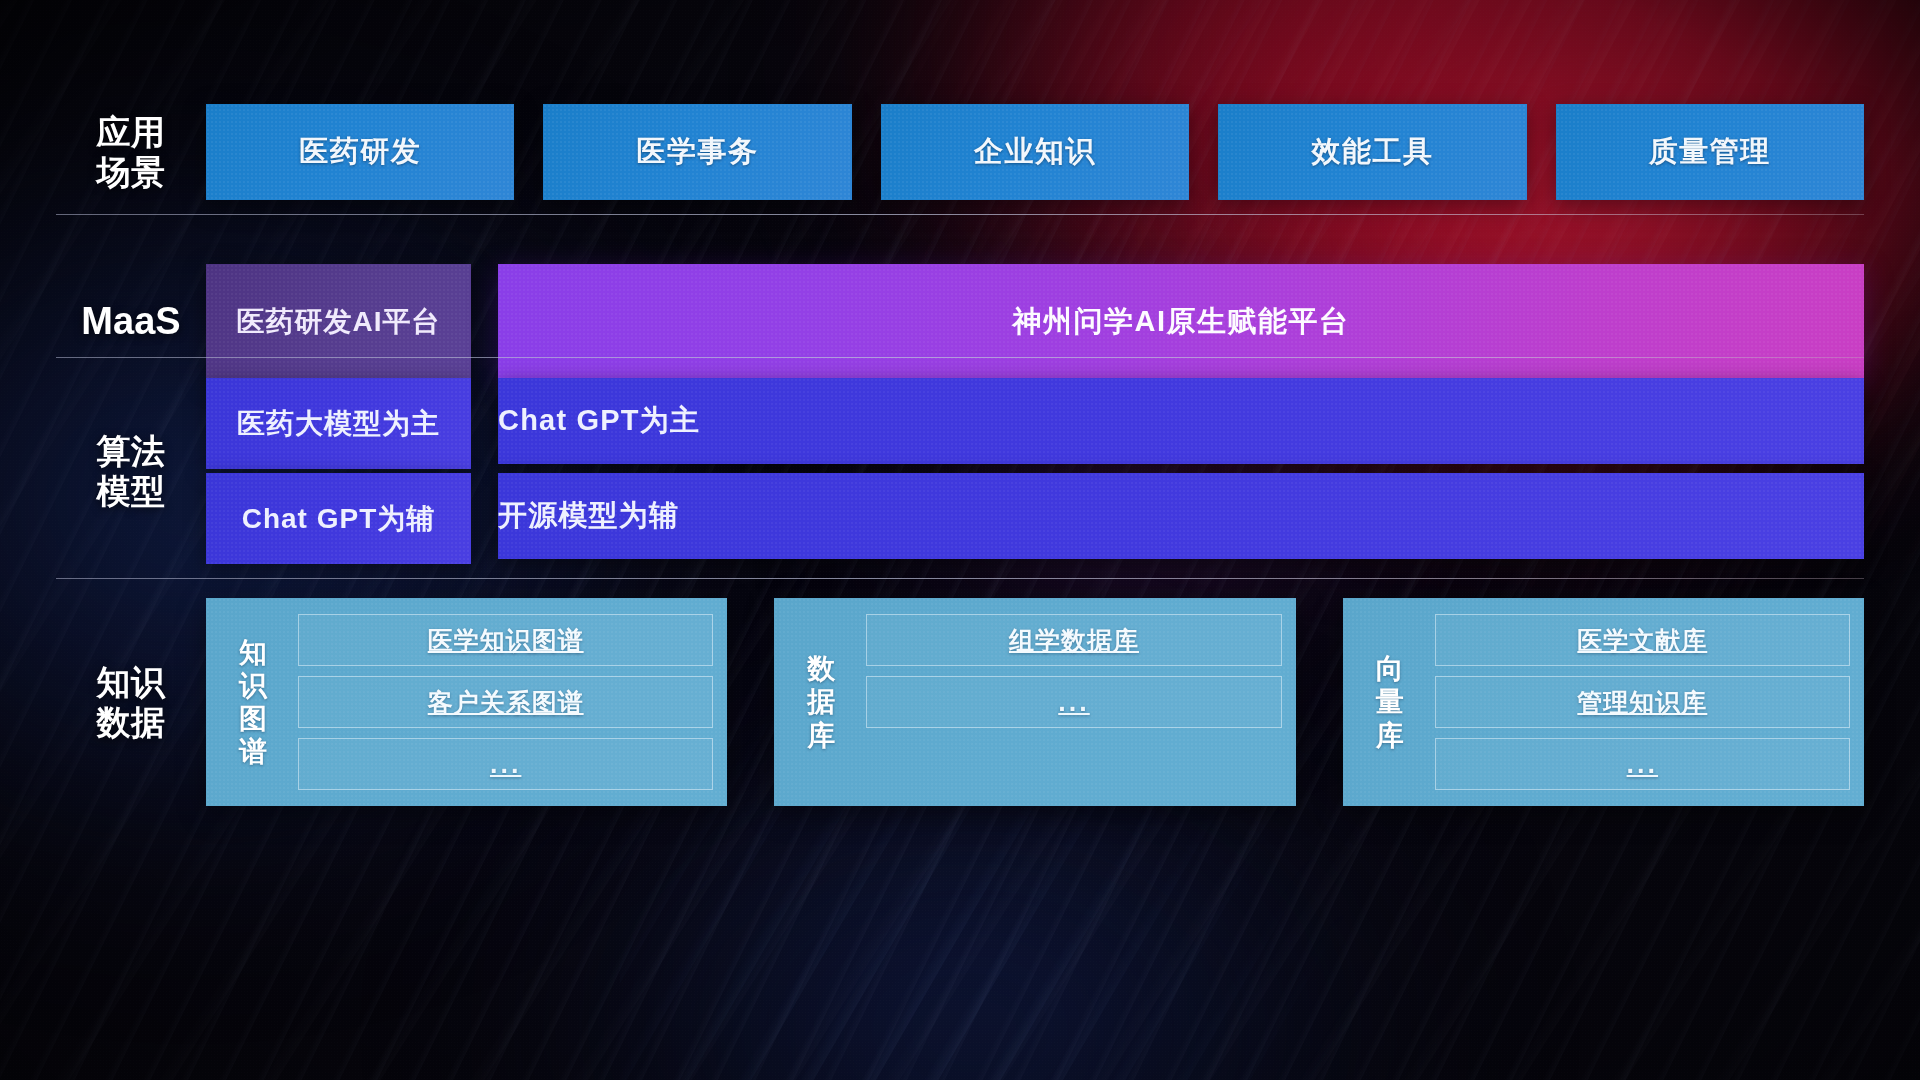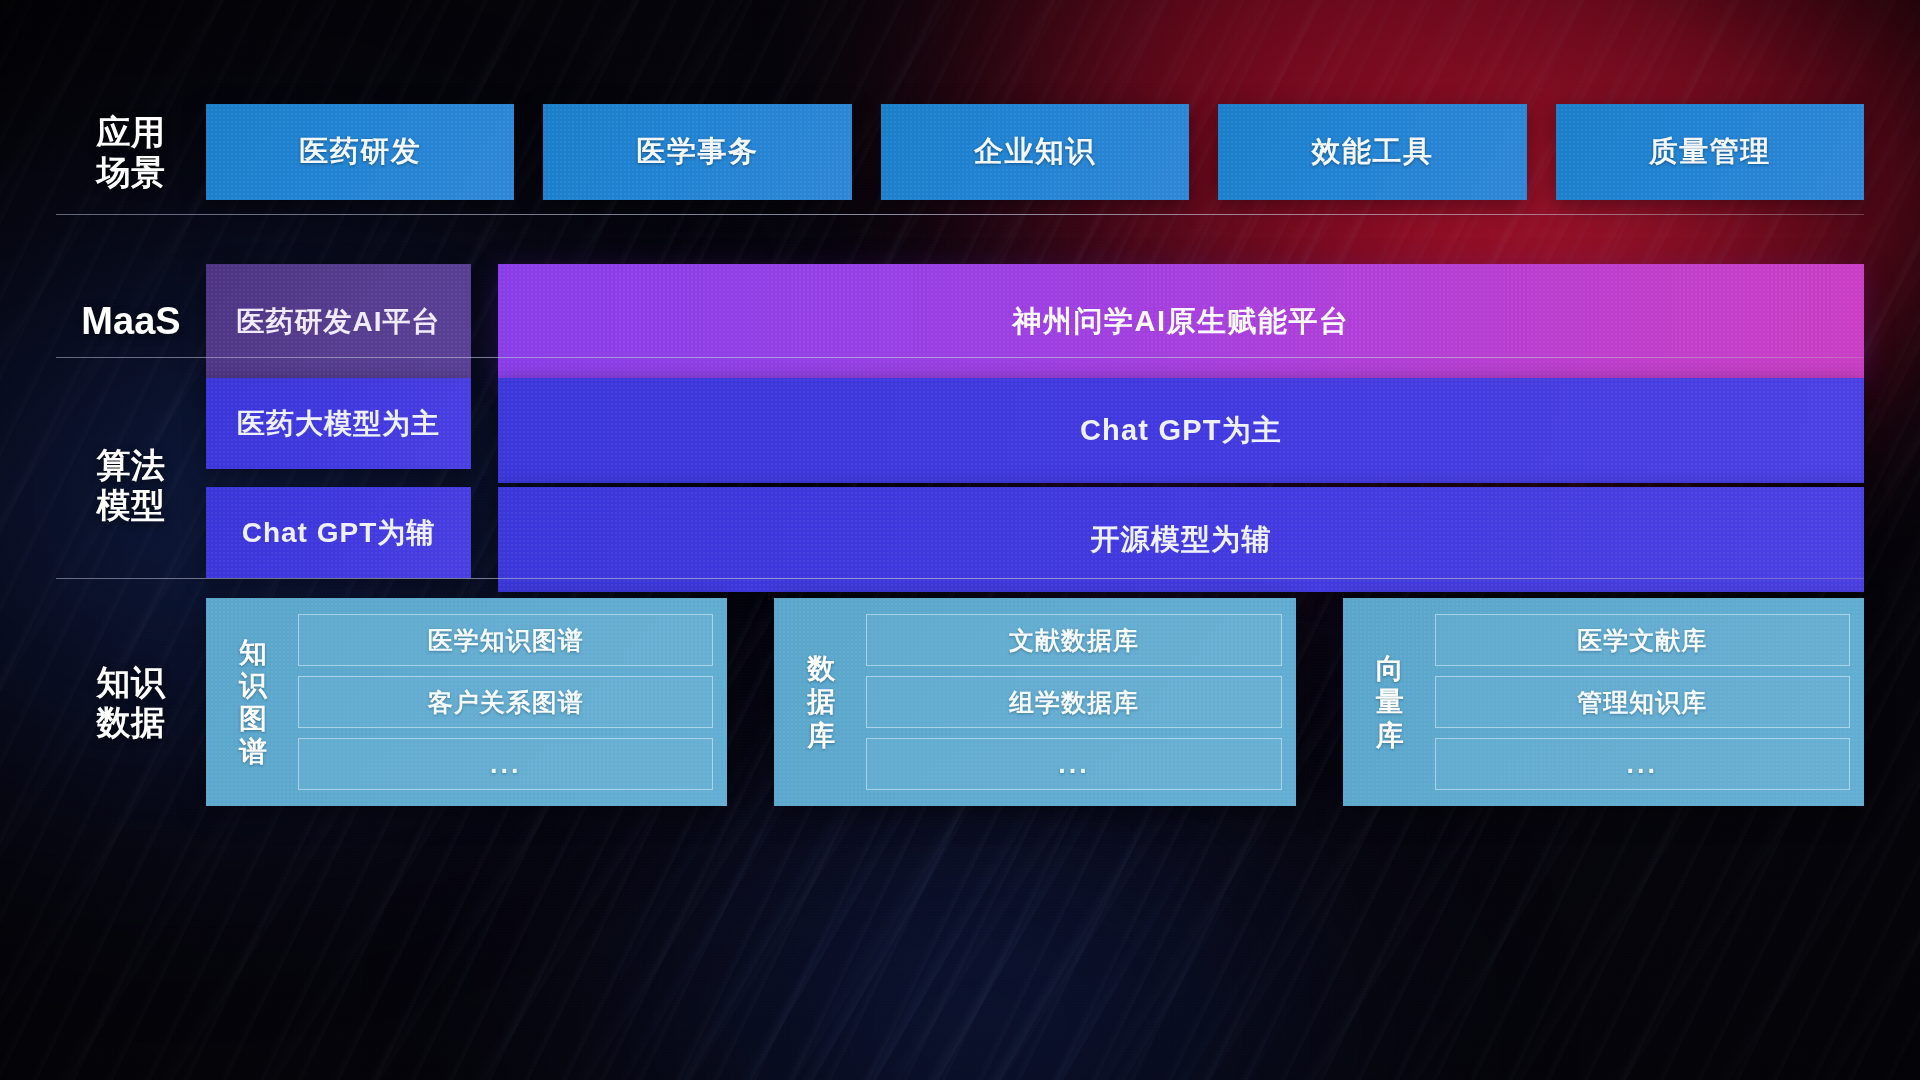--- a/index.html
+++ b/index.html
@@ -166,23 +166,23 @@
   .algo-line { display:flex; gap:27px; }
   .algo-left {
     width:265px; flex:0 0 265px; height:91px;
     background:linear-gradient(120deg,#3a36d8 0%, #4038dd 50%, #4a3fe2 100%);
     display:flex; align-items:center; justify-content:center;
     color:#eef0fe; font-size:28px; font-weight:bold; letter-spacing:1px;
     box-shadow:0 5px 20px rgba(0,0,0,.40);
     position:relative; overflow:hidden;
   }
   .algo-right {
-    flex:1 1 auto; height:105px;
+    flex:1 1 auto; height:86px;
     background:linear-gradient(100deg,#3b37da 0%, #4139de 46%, #4a40e3 100%);
-    display:flex; align-items:center; justify-content:center;
+    display:flex; align-items:center; justify-content:flex-start;
     color:#eef0fe; font-size:29px; font-weight:bold; letter-spacing:1.2px;
     box-shadow:0 5px 20px rgba(0,0,0,.40);
     position:relative; overflow:hidden;
   }
   .algo-left::after,.algo-right::after{
     content:""; position:absolute; inset:0;
     background:radial-gradient(rgba(255,255,255,.085) 1px, transparent 1px);
     background-size:4px 4px; opacity:.55; pointer-events:none;
   }
 
@@ -213,20 +213,21 @@
     position:relative; z-index:2;
   }
   .kd-items { flex:1 1 auto; display:flex; flex-direction:column; gap:10px; position:relative; z-index:2;}
   .kd-item {
     height:52px;
     border:1px solid rgba(225,240,250,.55);
     display:flex; align-items:center; justify-content:center;
     color:#f4fafe; font-size:25px; font-weight:bold; letter-spacing:1px;
     text-shadow:0 1px 3px rgba(0,30,60,.35);
     background:rgba(255,255,255,.035);
+    text-decoration:underline;
   }
   .kd-item.ellip { font-size:27px; letter-spacing:3px; color:#eef7fd; }
 </style>
 </head>
 <body>
 
 <div id="bg">
   <div class="glow g-blue"></div>
   <div class="glow g-blue2"></div>
   <div class="glow g-mag"></div>
@@ -336,23 +337,20 @@
       </div>
 
       <div class="kd-panel">
         <div class="kd-vlabel">
           <span>数</span>
           <span>据</span>
           <span>库</span>
         </div>
         <div class="kd-items">
           <div class="kd-item">
-              <span>文献数据库</span>
-            </div>
-          <div class="kd-item">
               <span>组学数据库</span>
             </div>
           <div class="kd-item ellip">
               <span>...</span>
             </div>
         </div>
       </div>
 
       <div class="kd-panel">
         <div class="kd-vlabel">

